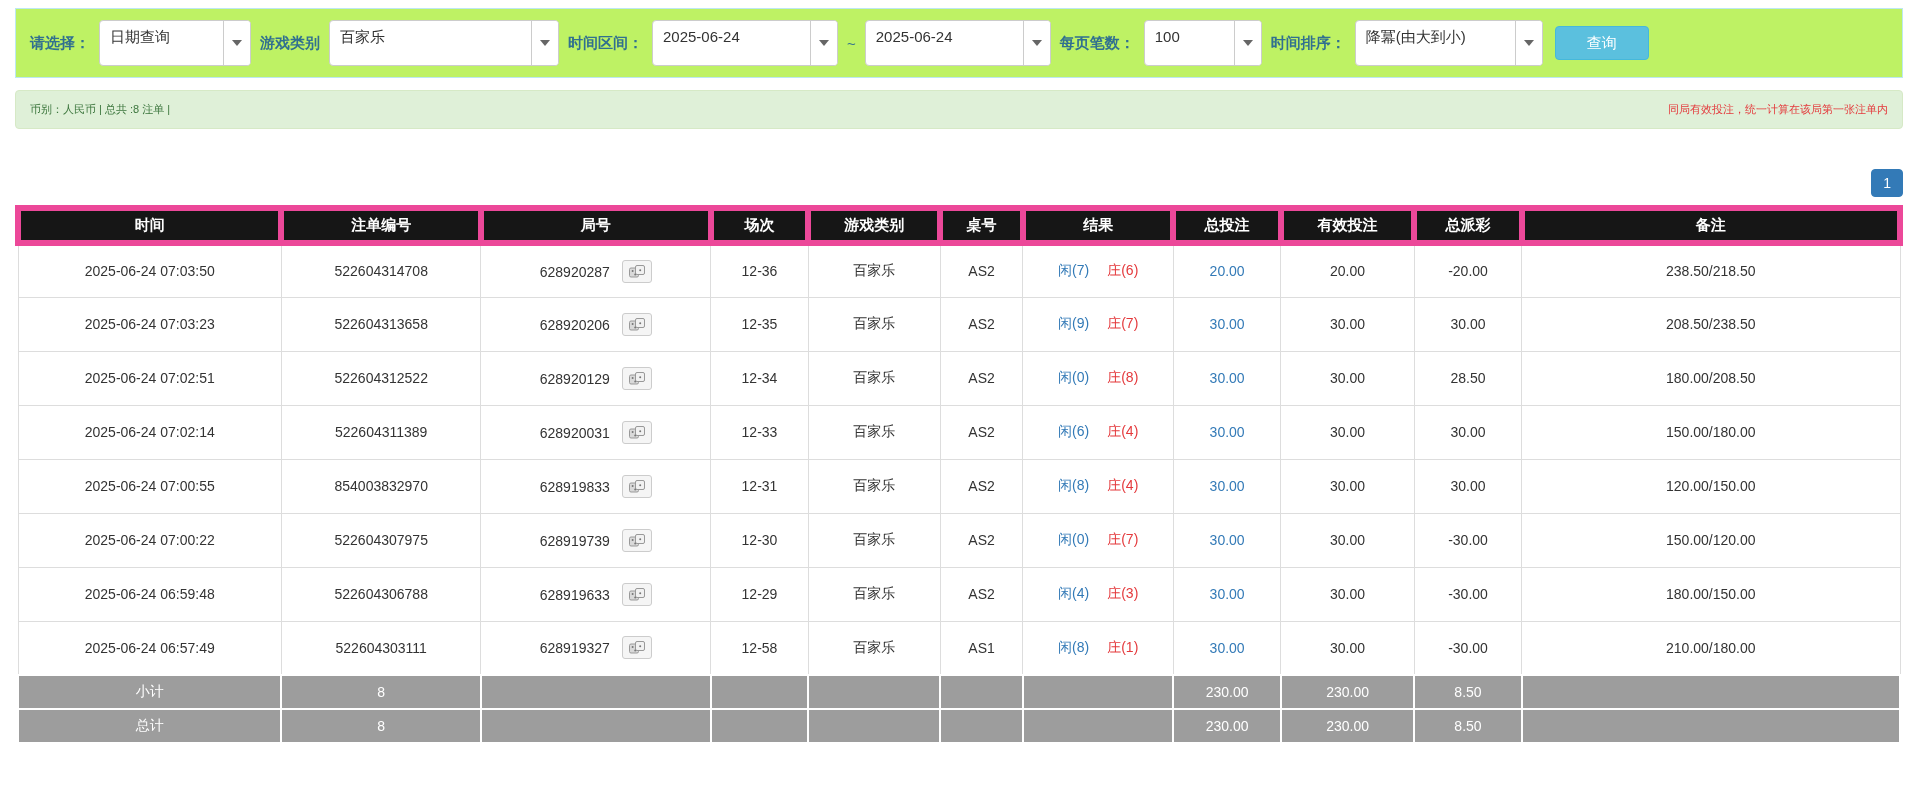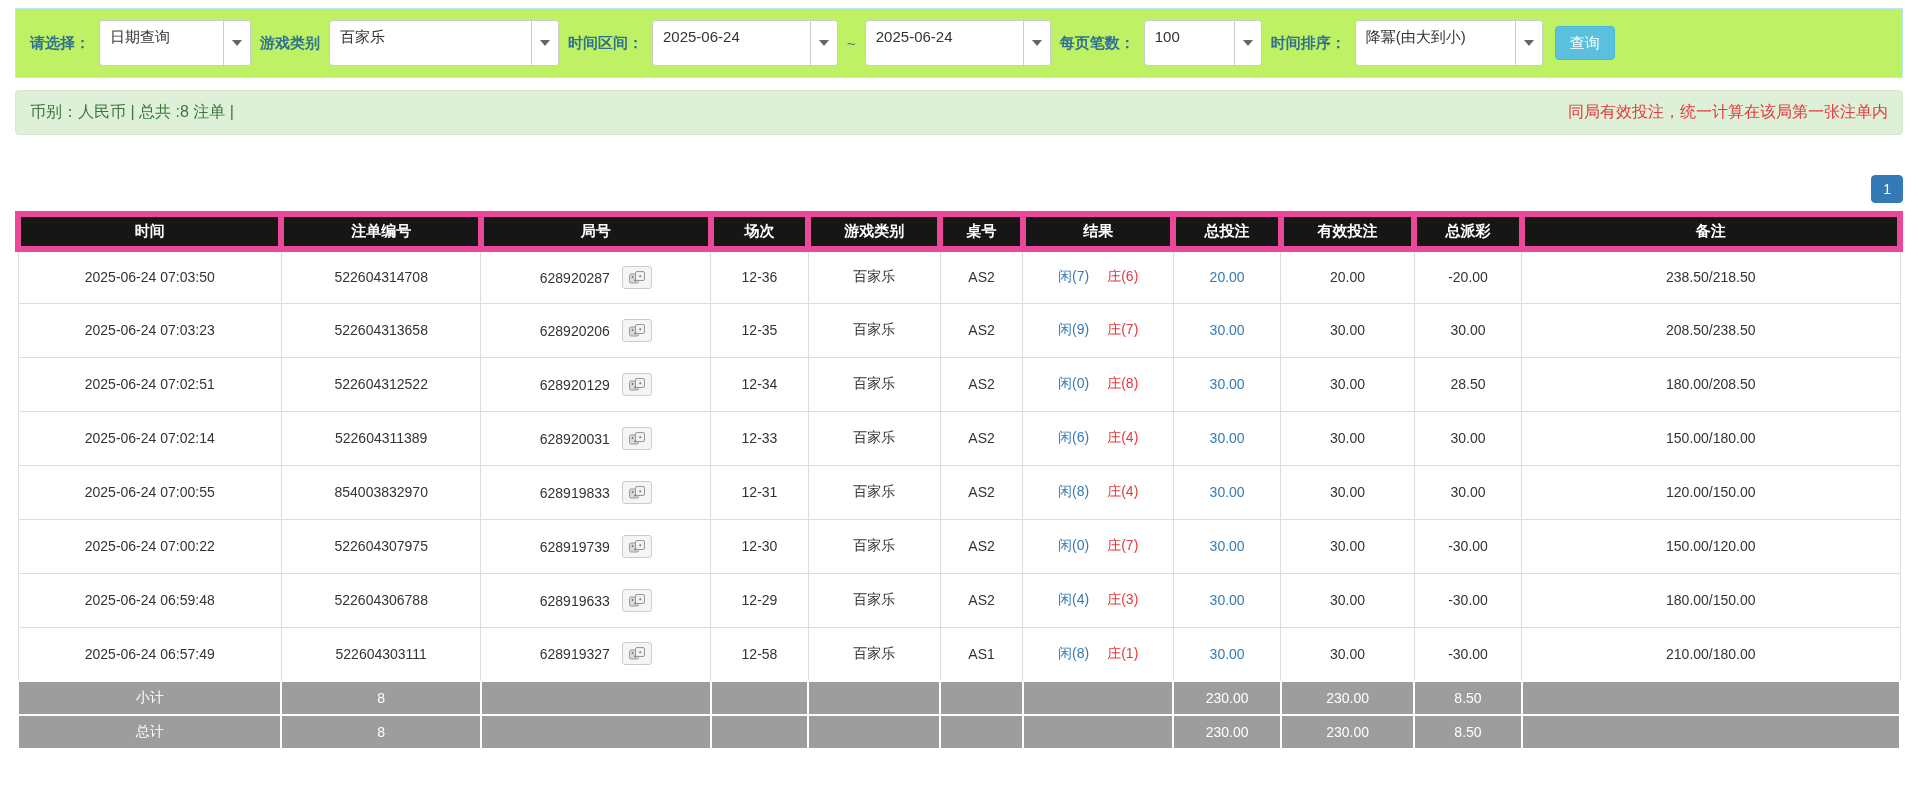--- a/index.html
+++ b/index.html
@@ -24,29 +24,29 @@
   }
   .combo-text { padding:0 10px; line-height:32px; font-size:15px; color:#333; flex:1; white-space:nowrap; overflow:hidden; }
   .combo-caret {
     width:27px; border-left:1px solid #ccc; display:flex; align-items:center; justify-content:center; background:#fff;
   }
   .caret-shape { width:0; height:0; border-left:5px solid transparent; border-right:5px solid transparent; border-top:6px solid #666; }
   .w-query { width:152px; } .w-game { width:230px; } .w-date { width:186px; }
   .w-size { width:118px;justify-content:center; } .w-sort { width:188px; }
   .tilde { color:#31708f; font-size:15px; }
   .btn-query {
-    height:34px; padding:0 14px; background:#5bc0de; border:1px solid #46b8da;
+    height:34px; padding:0 31px; background:#5bc0de; border:1px solid #46b8da;
     color:#fff; font-size:15px; border-radius:4px; cursor:pointer; margin-left:3px;
     font-family:inherit;
   }
 
   
   .summary-bar {
     margin-top:12px; background:#dff0d8; border:1px solid #d6e9c6; border-radius:4px;
-    padding:11px 14px; display:flex; justify-content:space-between; align-items:center; font-size:16px;
+    padding:11px 14px; display:flex; justify-content:space-between; align-items:center; font-size:11px;
   }
   .summary-left { color:#3c763d; }
   .summary-right { color:#e4393c; }
 
   
   .pagination-row { display:flex; justify-content:flex-end; margin-top:40px; }
   .page-btn {
     background:#337ab7; border:1px solid #337ab7; color:#fff; font-size:14px;
     padding:6px 11px; border-radius:4px; cursor:pointer; line-height:1; font-family:inherit;
   }

